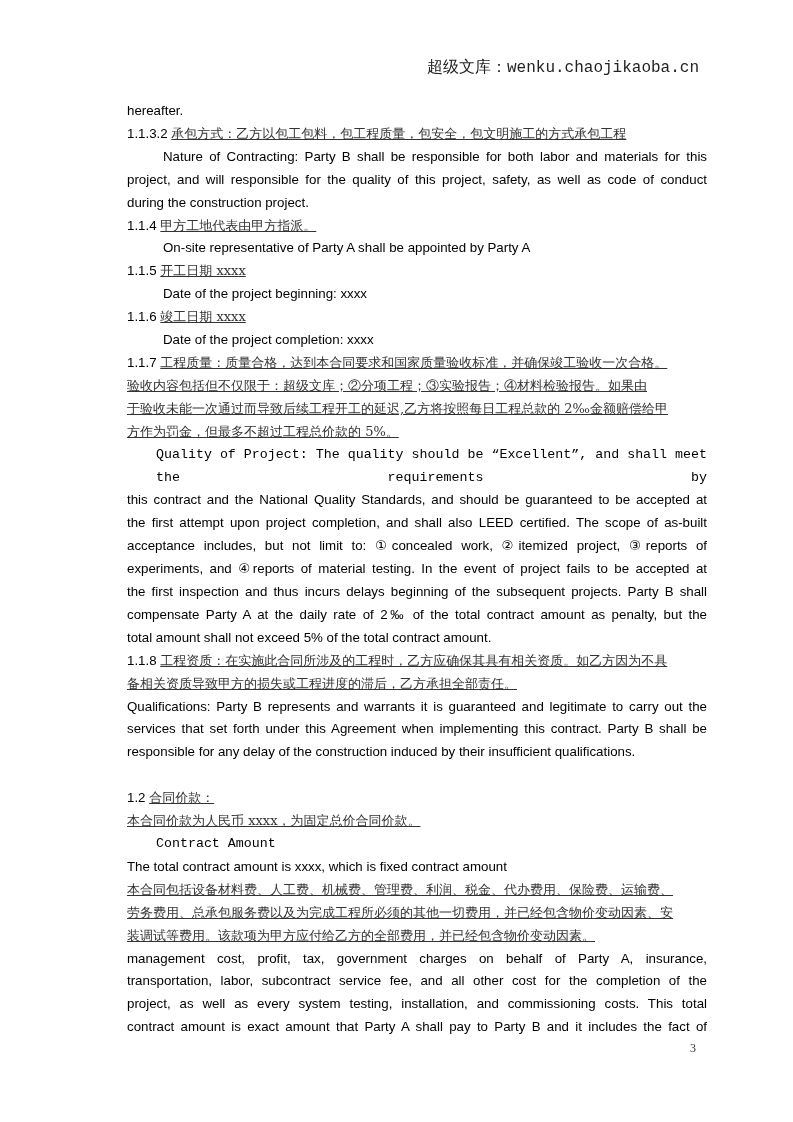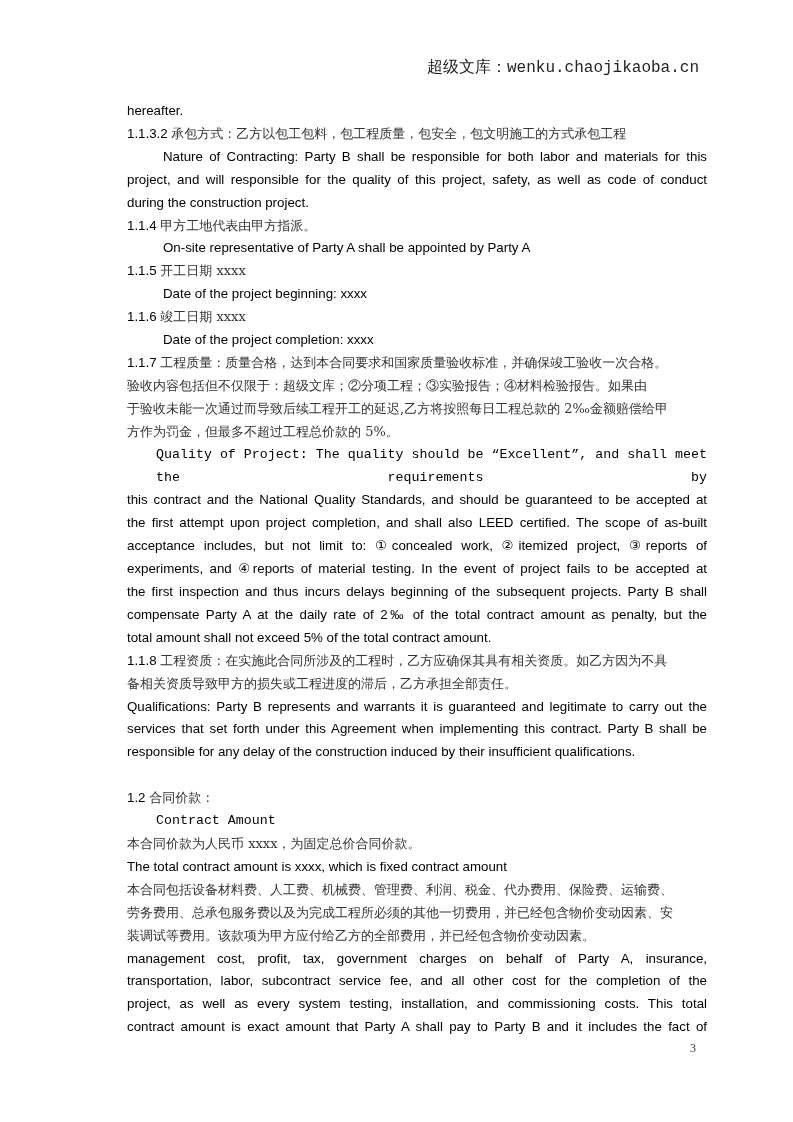--- a/index.html
+++ b/index.html
@@ -5,21 +5,21 @@
   html, body { margin: 0; padding: 0; background: #ffffff; }
   body { width: 793px; height: 1122px; position: relative; overflow: hidden;
          font-family: "Liberation Sans", "DejaVu Sans", sans-serif; color: #000; }
   .header { position: absolute; top: 57px; right: 94px; font-family: Liberation Mono, monospace;
             font-size: 16px; color: #222; }
   .content { position: absolute; left: 119px; top: 100px; width: 580px; margin-left: 8px; }
   .line { font-size: 13.3px; line-height: 22.9px; white-space: nowrap; }
   .just { text-align: justify; text-align-last: justify; white-space: normal; }
   .ind1 { padding-left: 36px; }
   .ind2 { padding-left: 29px; font-family: Liberation Mono, monospace; }
-  .cn { font-family: "DejaVu Serif", "Liberation Serif", serif; color: #333; font-size: 13px; }
+  .cn { font-family: "DejaVu Serif", "Liberation Serif", serif; color: #333; font-size: 13px; text-decoration: underline; }
   .gap { height: 22.9px; }
   .pagenum { position: absolute; top: 1041px; left: 690px; font-family: "Liberation Serif", serif; font-size: 12px; color: #333; }
 </style>
 </head>
 <body>
 
 <div class="header">超级文库：wenku.chaojikaoba.cn</div>
 
 <div class="content" id="content">
     <div class="line">hereafter.</div>
@@ -45,22 +45,22 @@
     <div class="line just">the first inspection and thus incurs delays beginning of the subsequent projects. Party B shall</div>
     <div class="line just">compensate Party A at the daily rate of 2‰ of the total contract amount as penalty, but the</div>
     <div class="line">total amount shall not exceed 5% of the total contract amount.</div>
     <div class="line"><span>1.1.8 </span><span class="cn">工程资质：在实施此合同所涉及的工程时，乙方应确保其具有相关资质。如乙方因为不具</span></div>
     <div class="line cn">备相关资质导致甲方的损失或工程进度的滞后，乙方承担全部责任。</div>
     <div class="line just">Qualifications: Party B represents and warrants it is guaranteed and legitimate to carry out the</div>
     <div class="line just">services that set forth under this Agreement when implementing this contract. Party B shall be</div>
     <div class="line">responsible for any delay of the construction induced by their insufficient qualifications.</div>
     <div class="gap"></div>
     <div class="line"><span>1.2 </span><span class="cn">合同价款：</span></div>
+    <div class="line cn">本合同价款为人民币  xxxx，为固定总价合同价款。</div>
     <div class="line ind2">Contract Amount</div>
-    <div class="line cn">本合同价款为人民币  xxxx，为固定总价合同价款。</div>
     <div class="line">The total contract amount is xxxx, which is fixed contract amount</div>
     <div class="line cn">本合同包括设备材料费、人工费、机械费、管理费、利润、税金、代办费用、保险费、运输费、</div>
     <div class="line cn">劳务费用、总承包服务费以及为完成工程所必须的其他一切费用，并已经包含物价变动因素、安</div>
     <div class="line cn">装调试等费用。该款项为甲方应付给乙方的全部费用，并已经包含物价变动因素。</div>
     <div class="line just">management cost, profit, tax, government charges on behalf of Party A, insurance,</div>
     <div class="line just">transportation, labor, subcontract service fee, and all other cost for the completion of the</div>
     <div class="line just">project, as well as every system testing, installation, and commissioning costs. This total</div>
     <div class="line just">contract amount is exact amount that Party A shall pay to Party B and it includes the fact of</div>
   </div>
 

